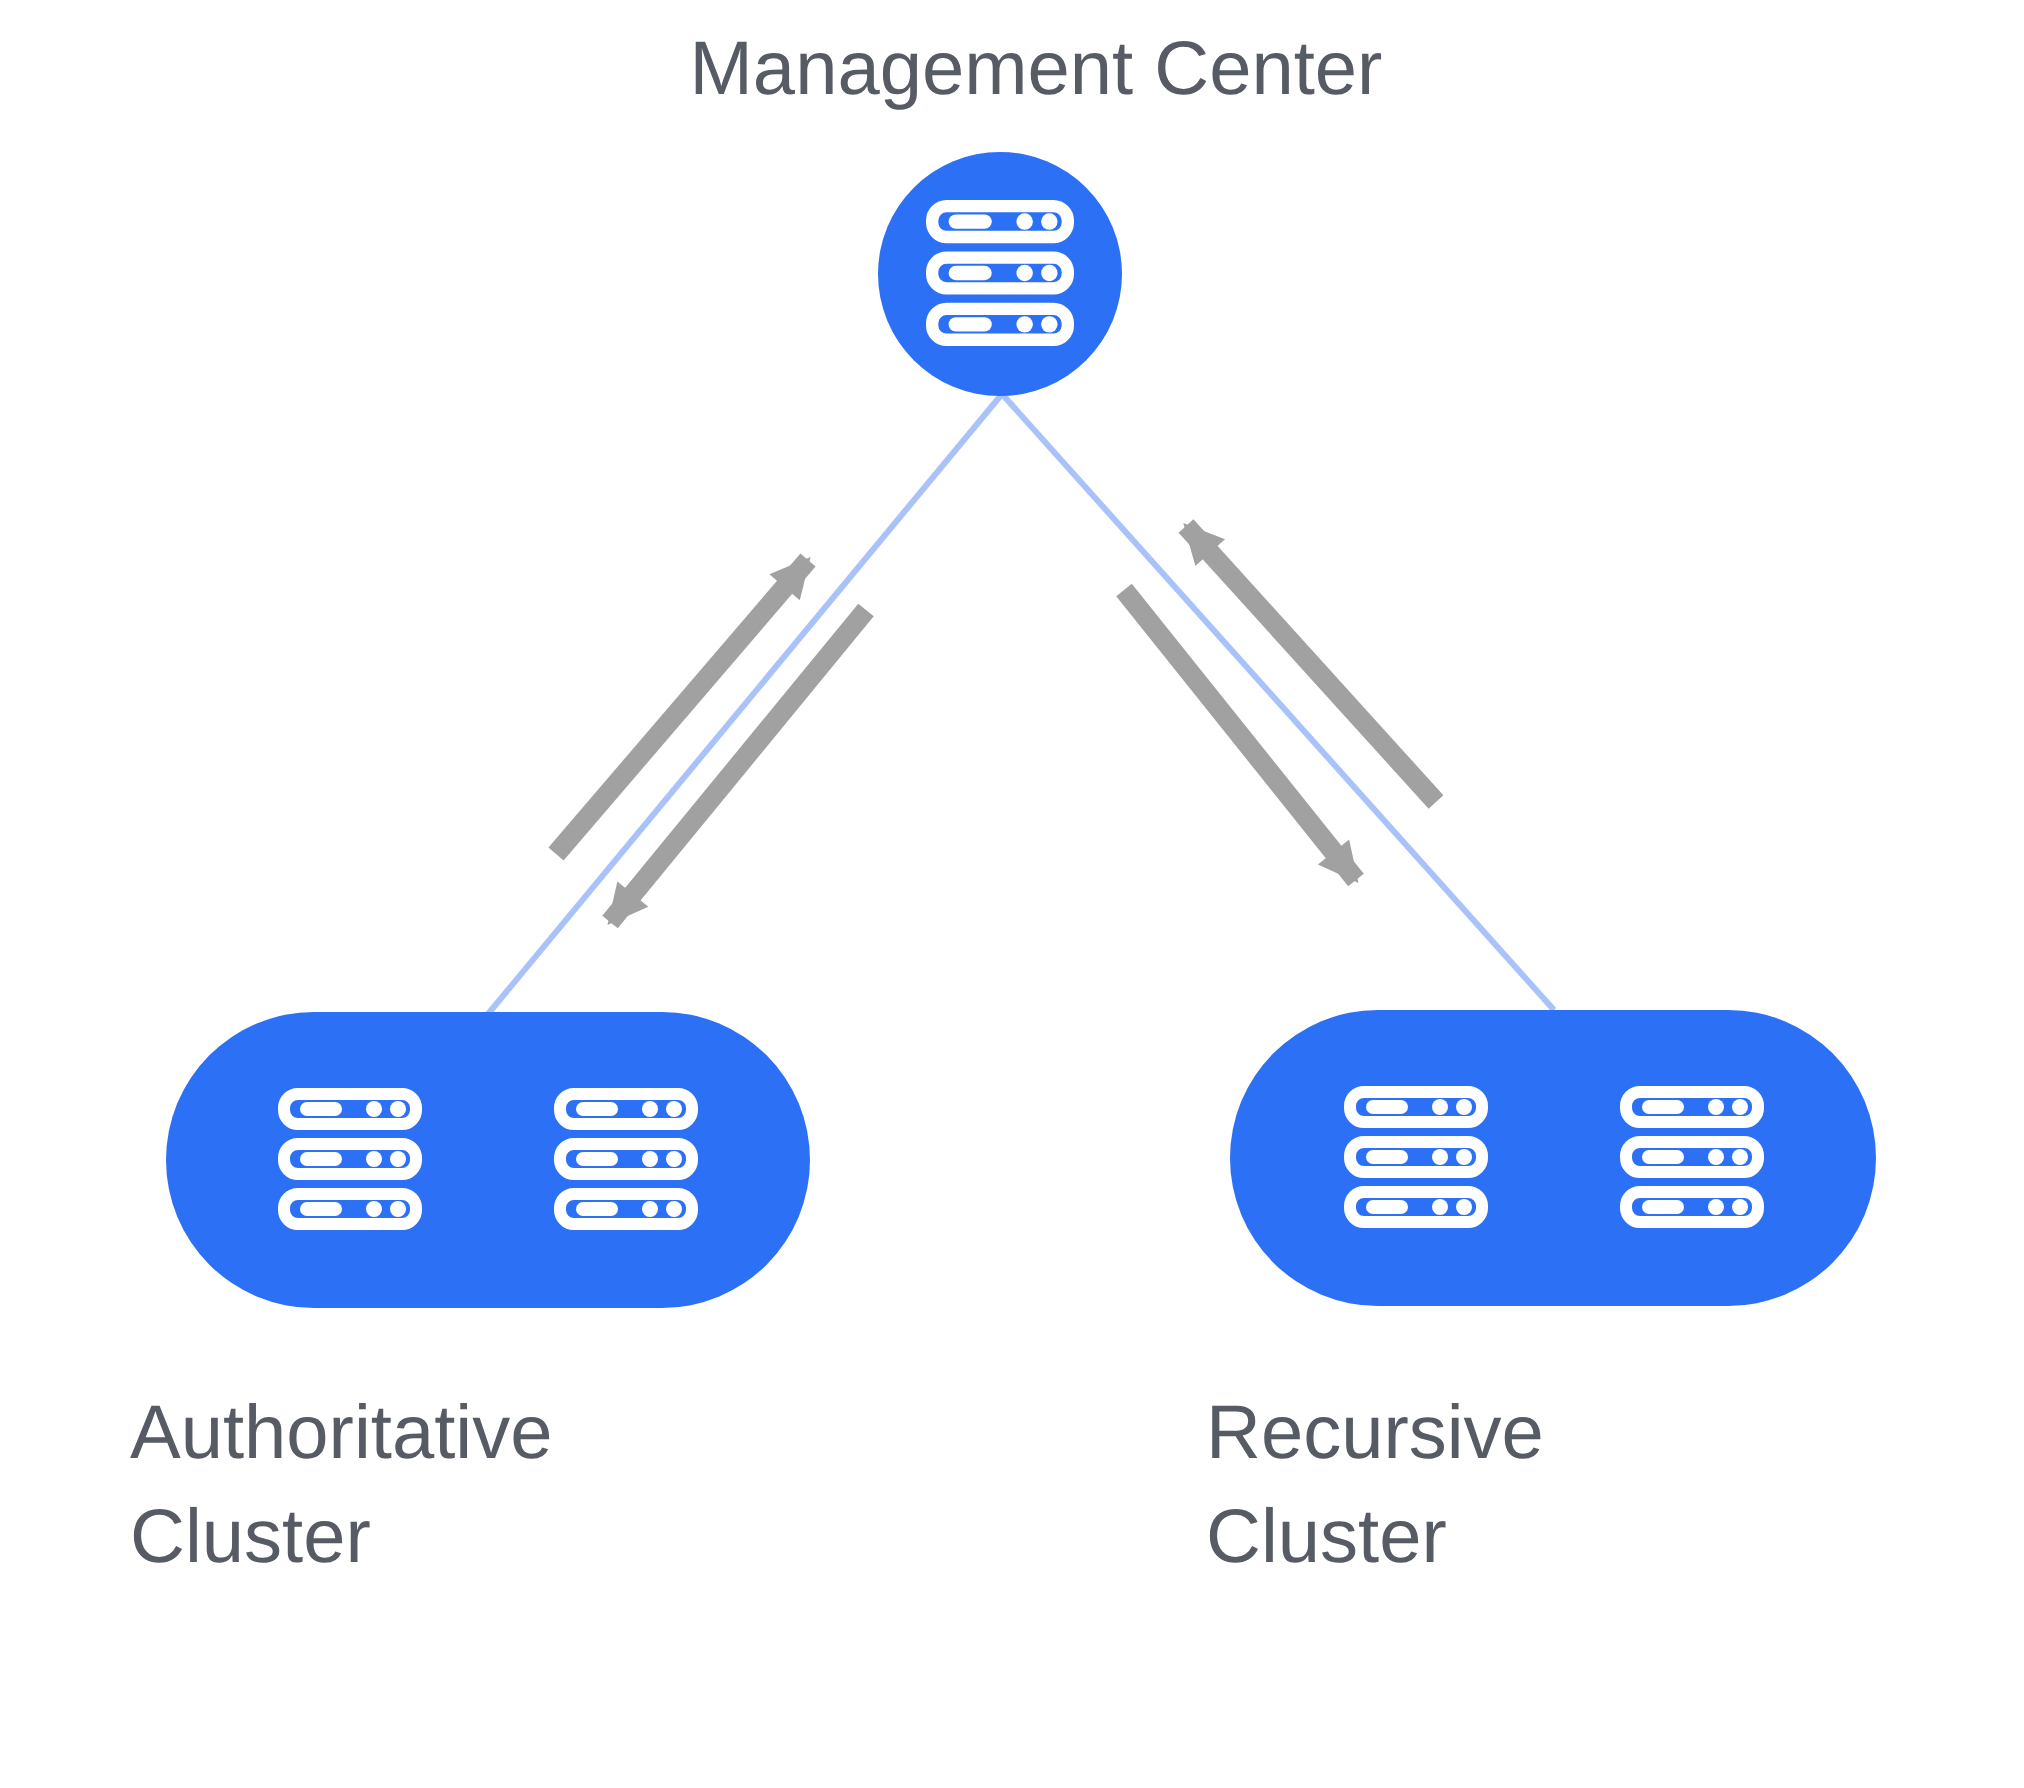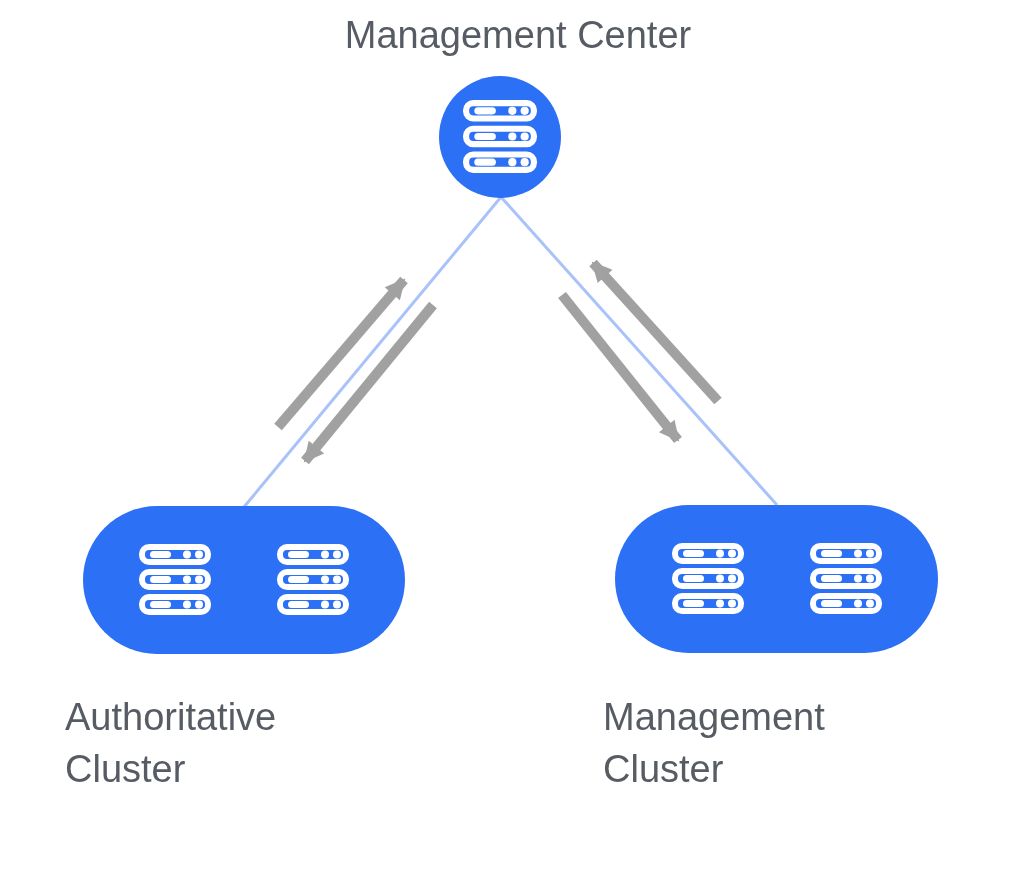--- a/index.html
+++ b/index.html
@@ -155,17 +155,17 @@
       <use href="#server-stack"></use>
     </svg>
   </div>
 
   <div class="cluster-label label-left">
     <span>Authoritative</span>
     <span>Cluster</span>
   </div>
 
   <div class="cluster-label label-right">
-    <span>Management</span>
+    <span>Recursive</span>
     <span>Cluster</span>
   </div>
 
 </div>
 
 </body></html>

